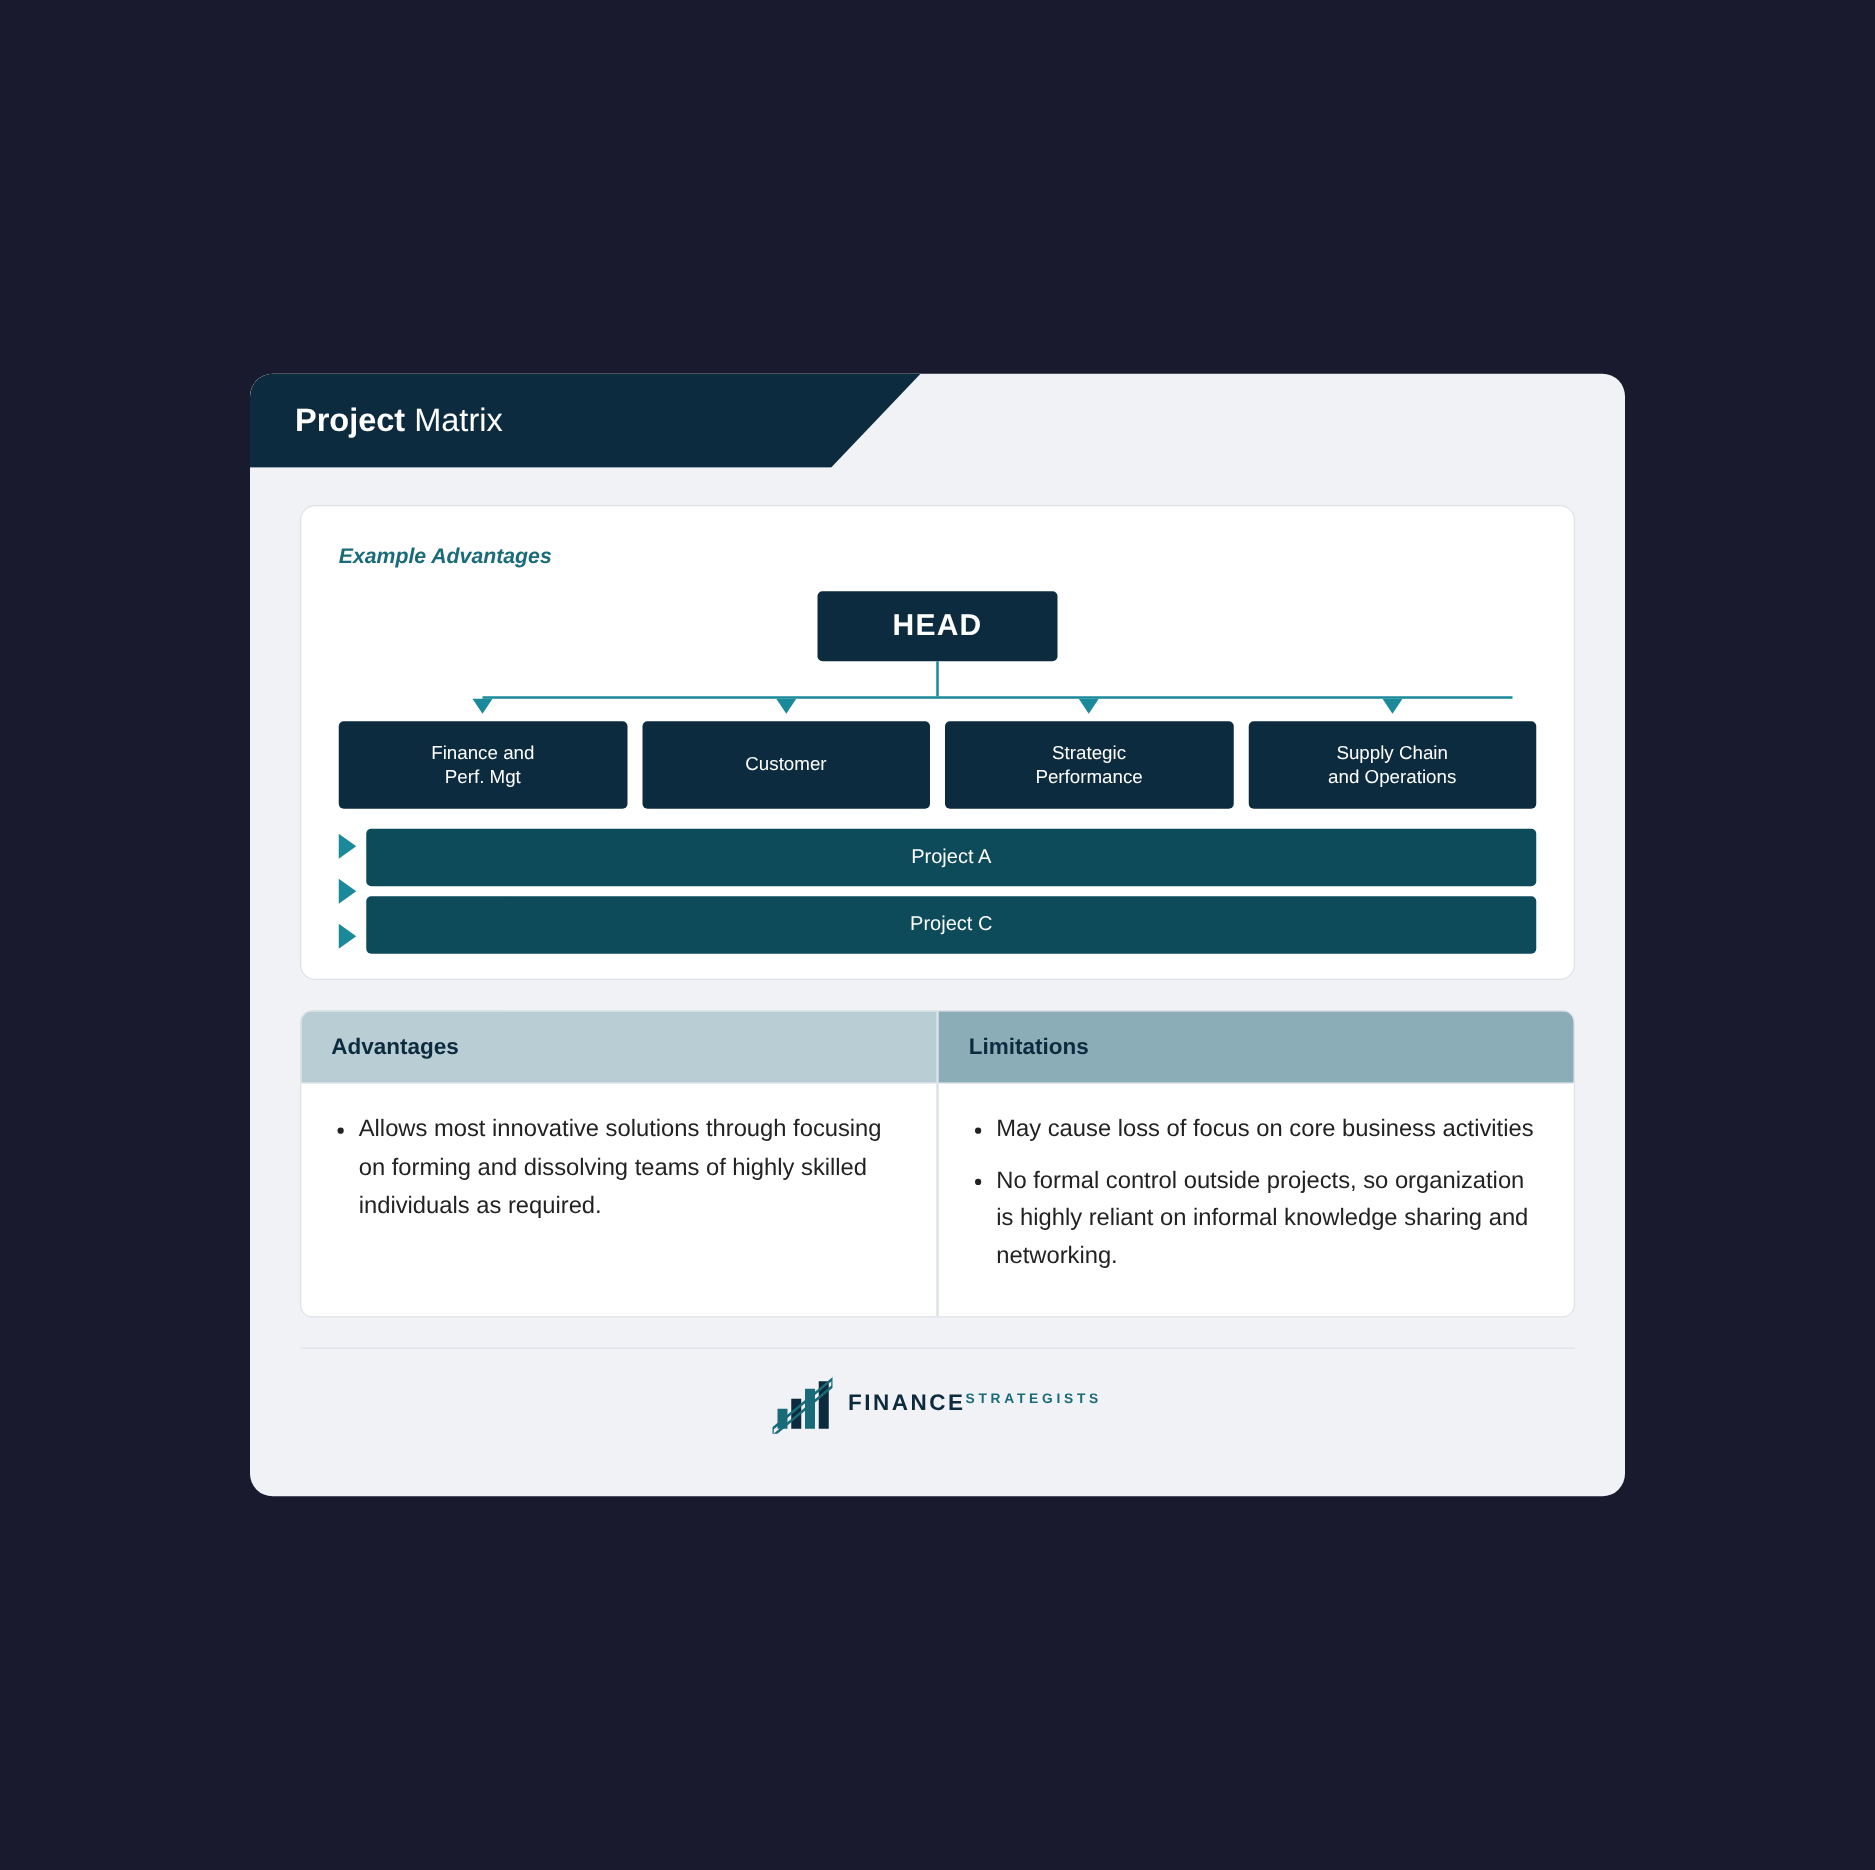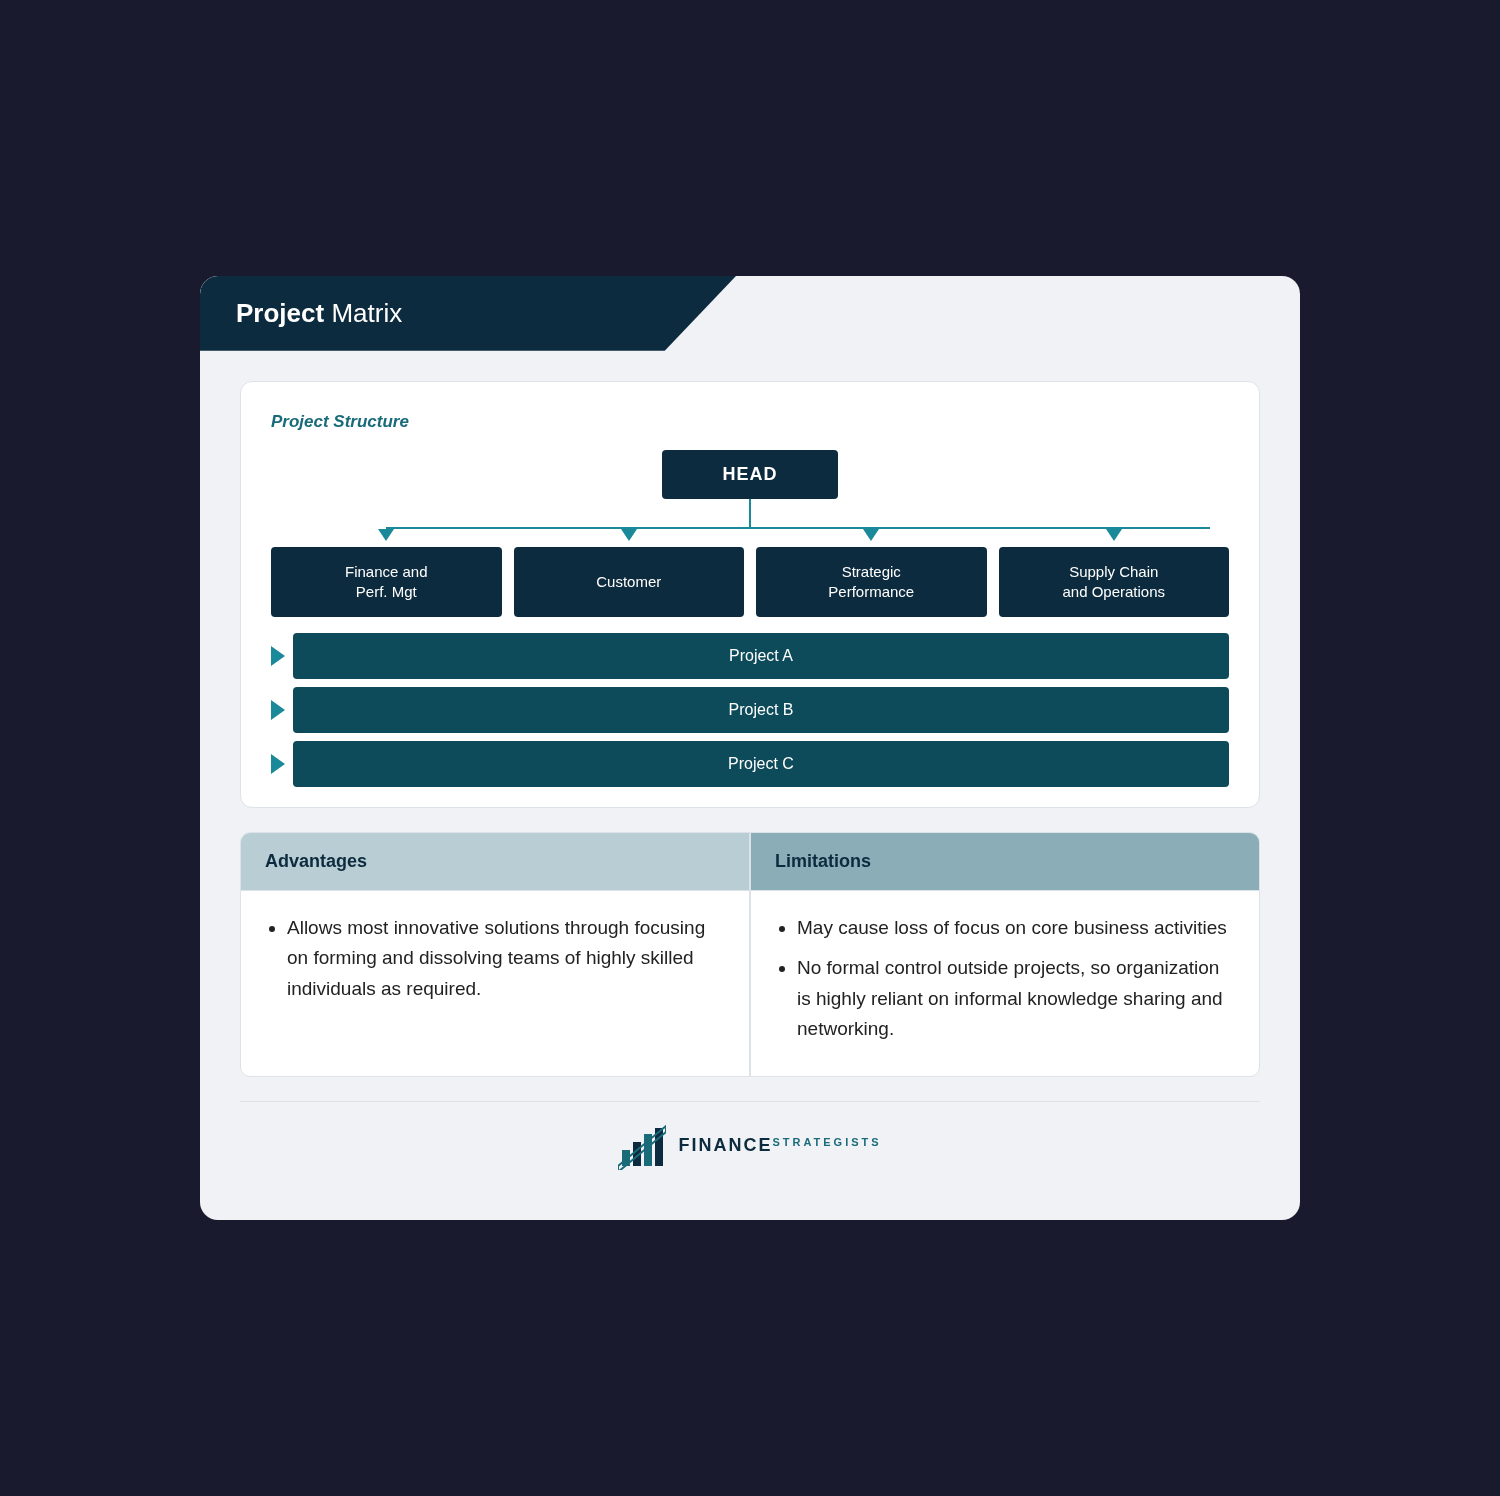--- a/index.html
+++ b/index.html
@@ -57,21 +57,21 @@
     
     .org-chart {
       display: flex;
       flex-direction: column;
       align-items: center;
     }
     .head-node {
       background: #0d2b3e;
       color: #fff;
       font-weight: 700;
-      font-size: 18px;
+      font-size: 24px;
       padding: 14px 60px;
       border-radius: 4px;
       text-align: center;
       letter-spacing: 1px;
     }
     .vertical-line-head {
       width: 2px;
       height: 28px;
       background: #1a8a9a;
     }
@@ -257,21 +257,21 @@
 
   <div class="header-bar">
     <div class="header-title">
       <strong>Project</strong><span> Matrix</span>
     </div>
   </div>
 
   <div class="content-area">
 
     <div class="org-section">
-      <div class="example-label">Project Structure</div>
+      <div class="example-label">Example Advantages</div>
 
       <div class="org-chart">
 
         <div class="head-node">HEAD</div>
         <div class="vertical-line-head"></div>
 
         <div class="h-line-container">
           <div class="h-line"></div>
         </div>
 
@@ -301,21 +301,20 @@
             </div>
             <div class="project-arrow-right">
               <div class="arrow-right-shape"></div>
             </div>
             <div class="project-arrow-right">
               <div class="arrow-right-shape"></div>
             </div>
           </div>
           <div class="projects-col">
             <div class="project-bar">Project A</div>
-            <div class="project-bar">Project B</div>
             <div class="project-bar">Project C</div>
           </div>
         </div>
       </div>
     </div>
 
     <div class="adv-lim-table">
       <div class="adv-lim-header">
         <div class="adv-header">Advantages</div>
         <div class="lim-header">Limitations</div>

